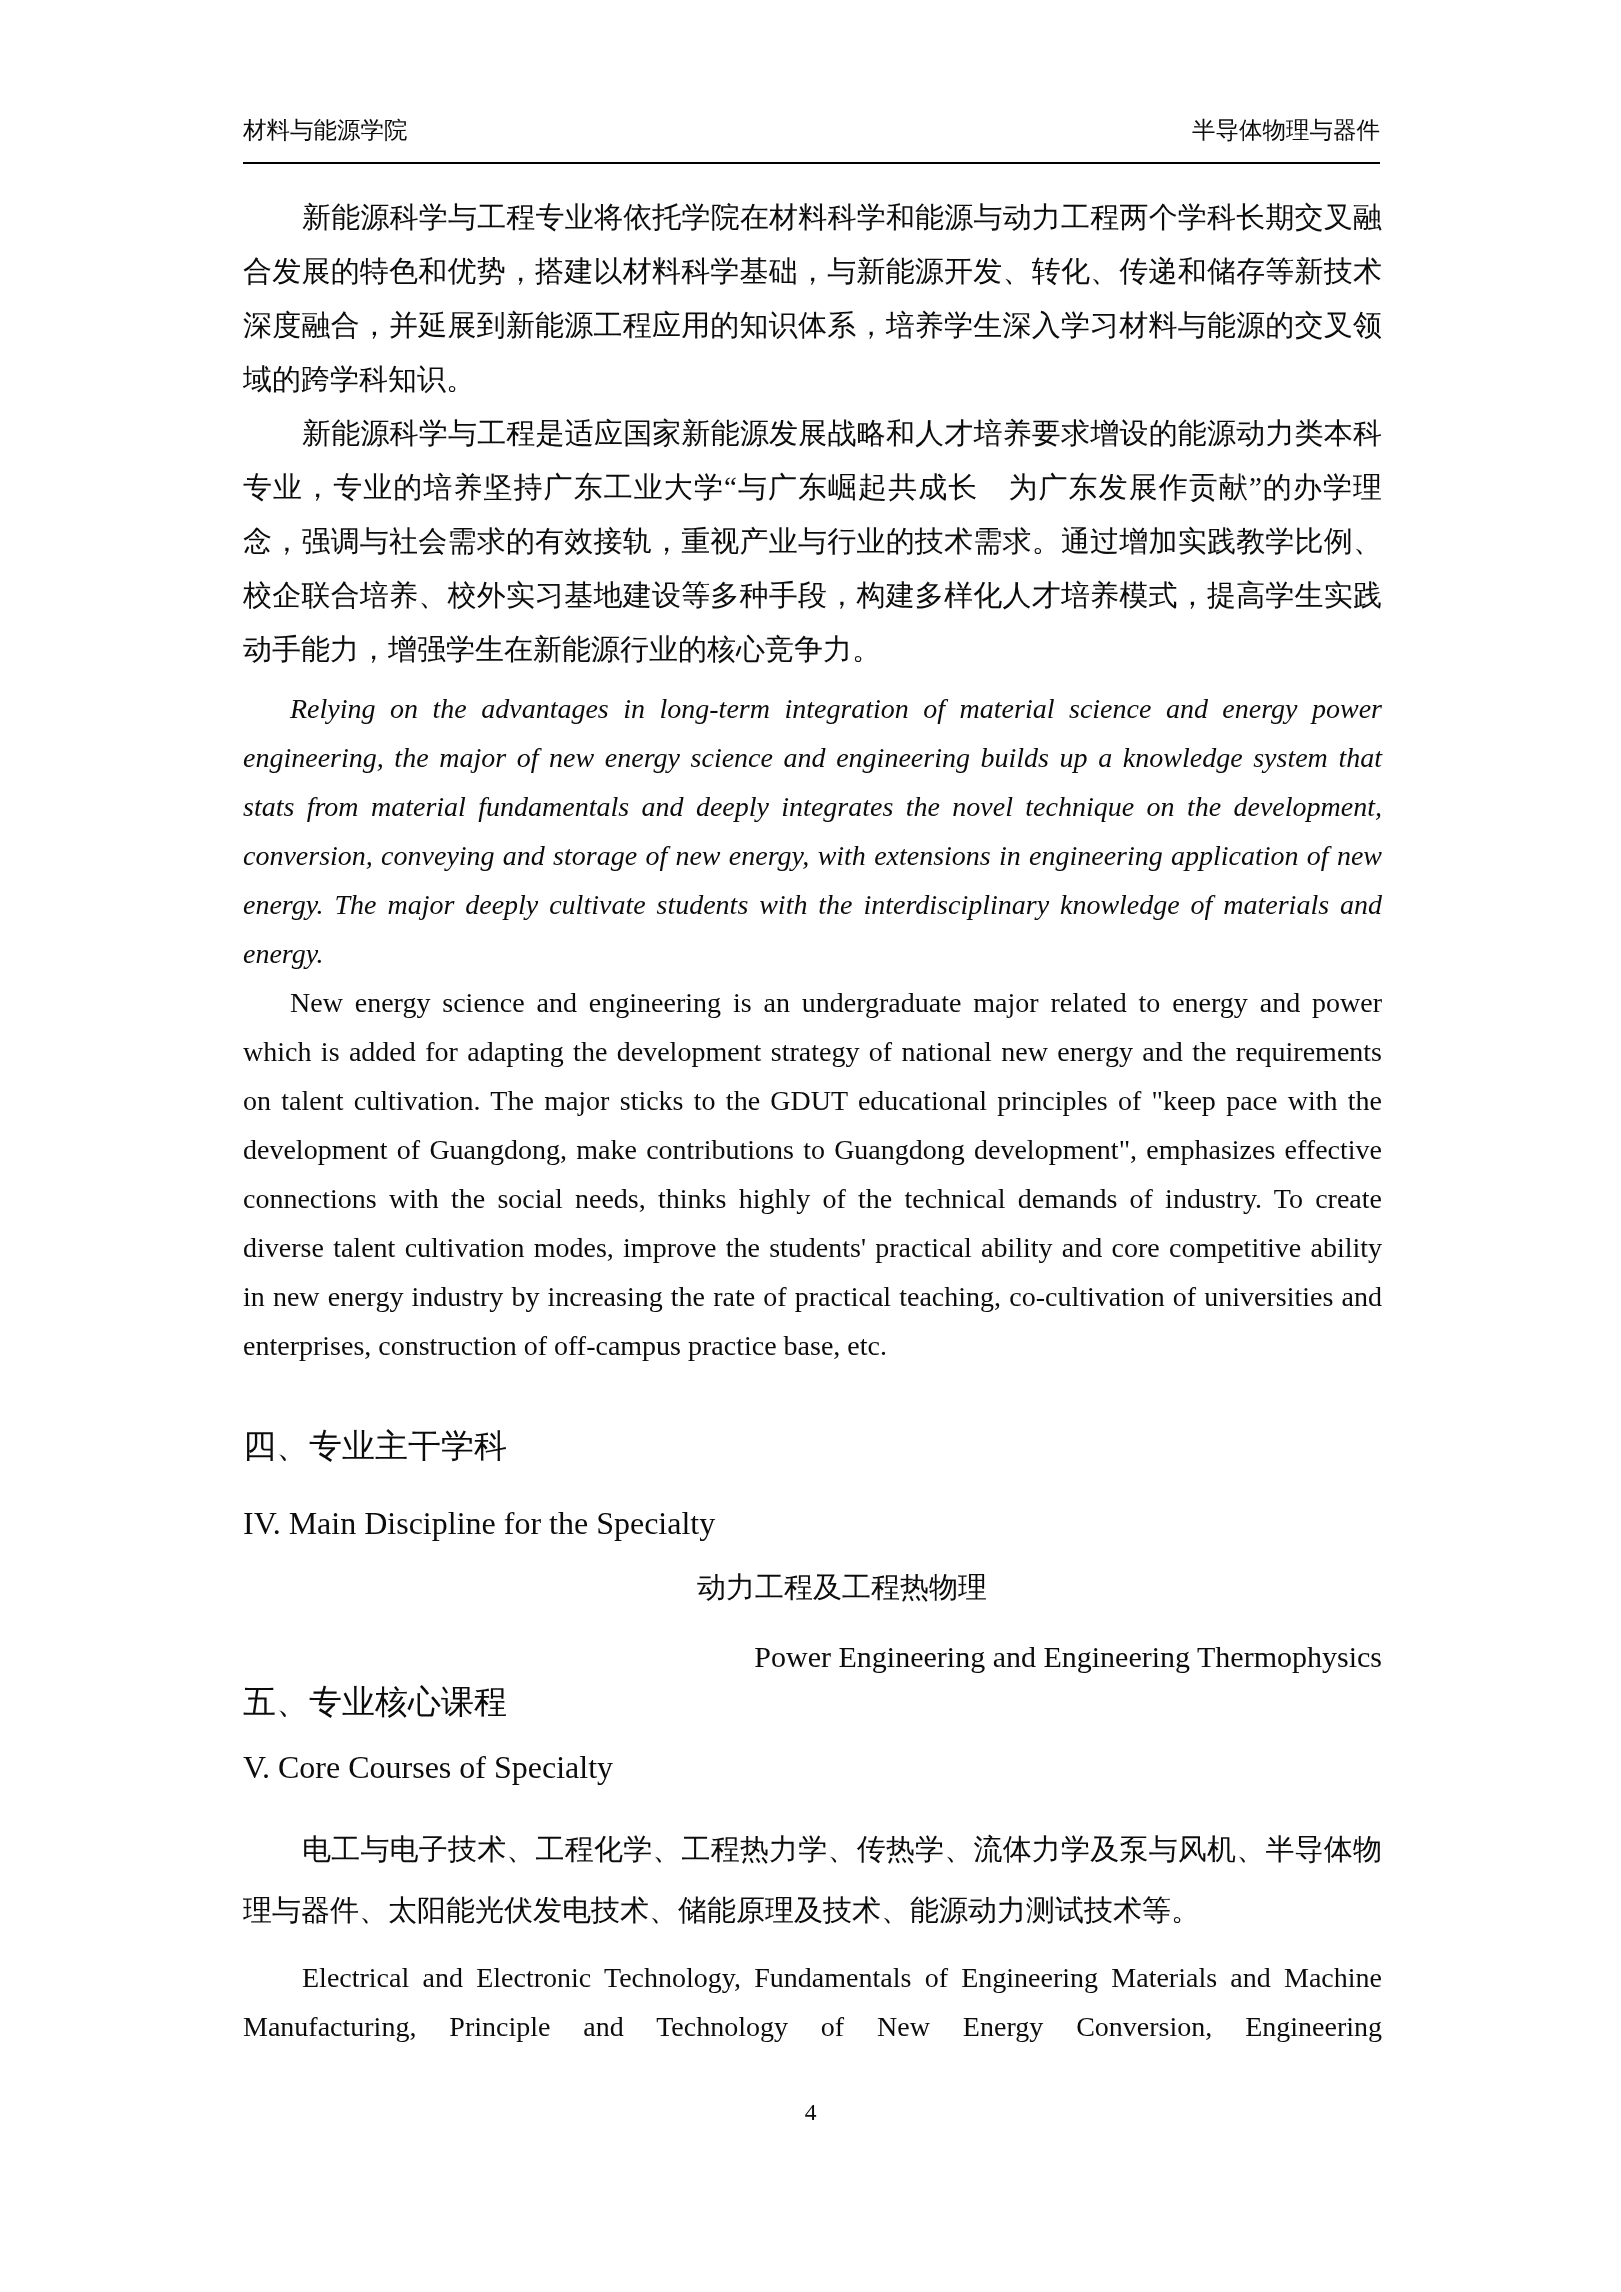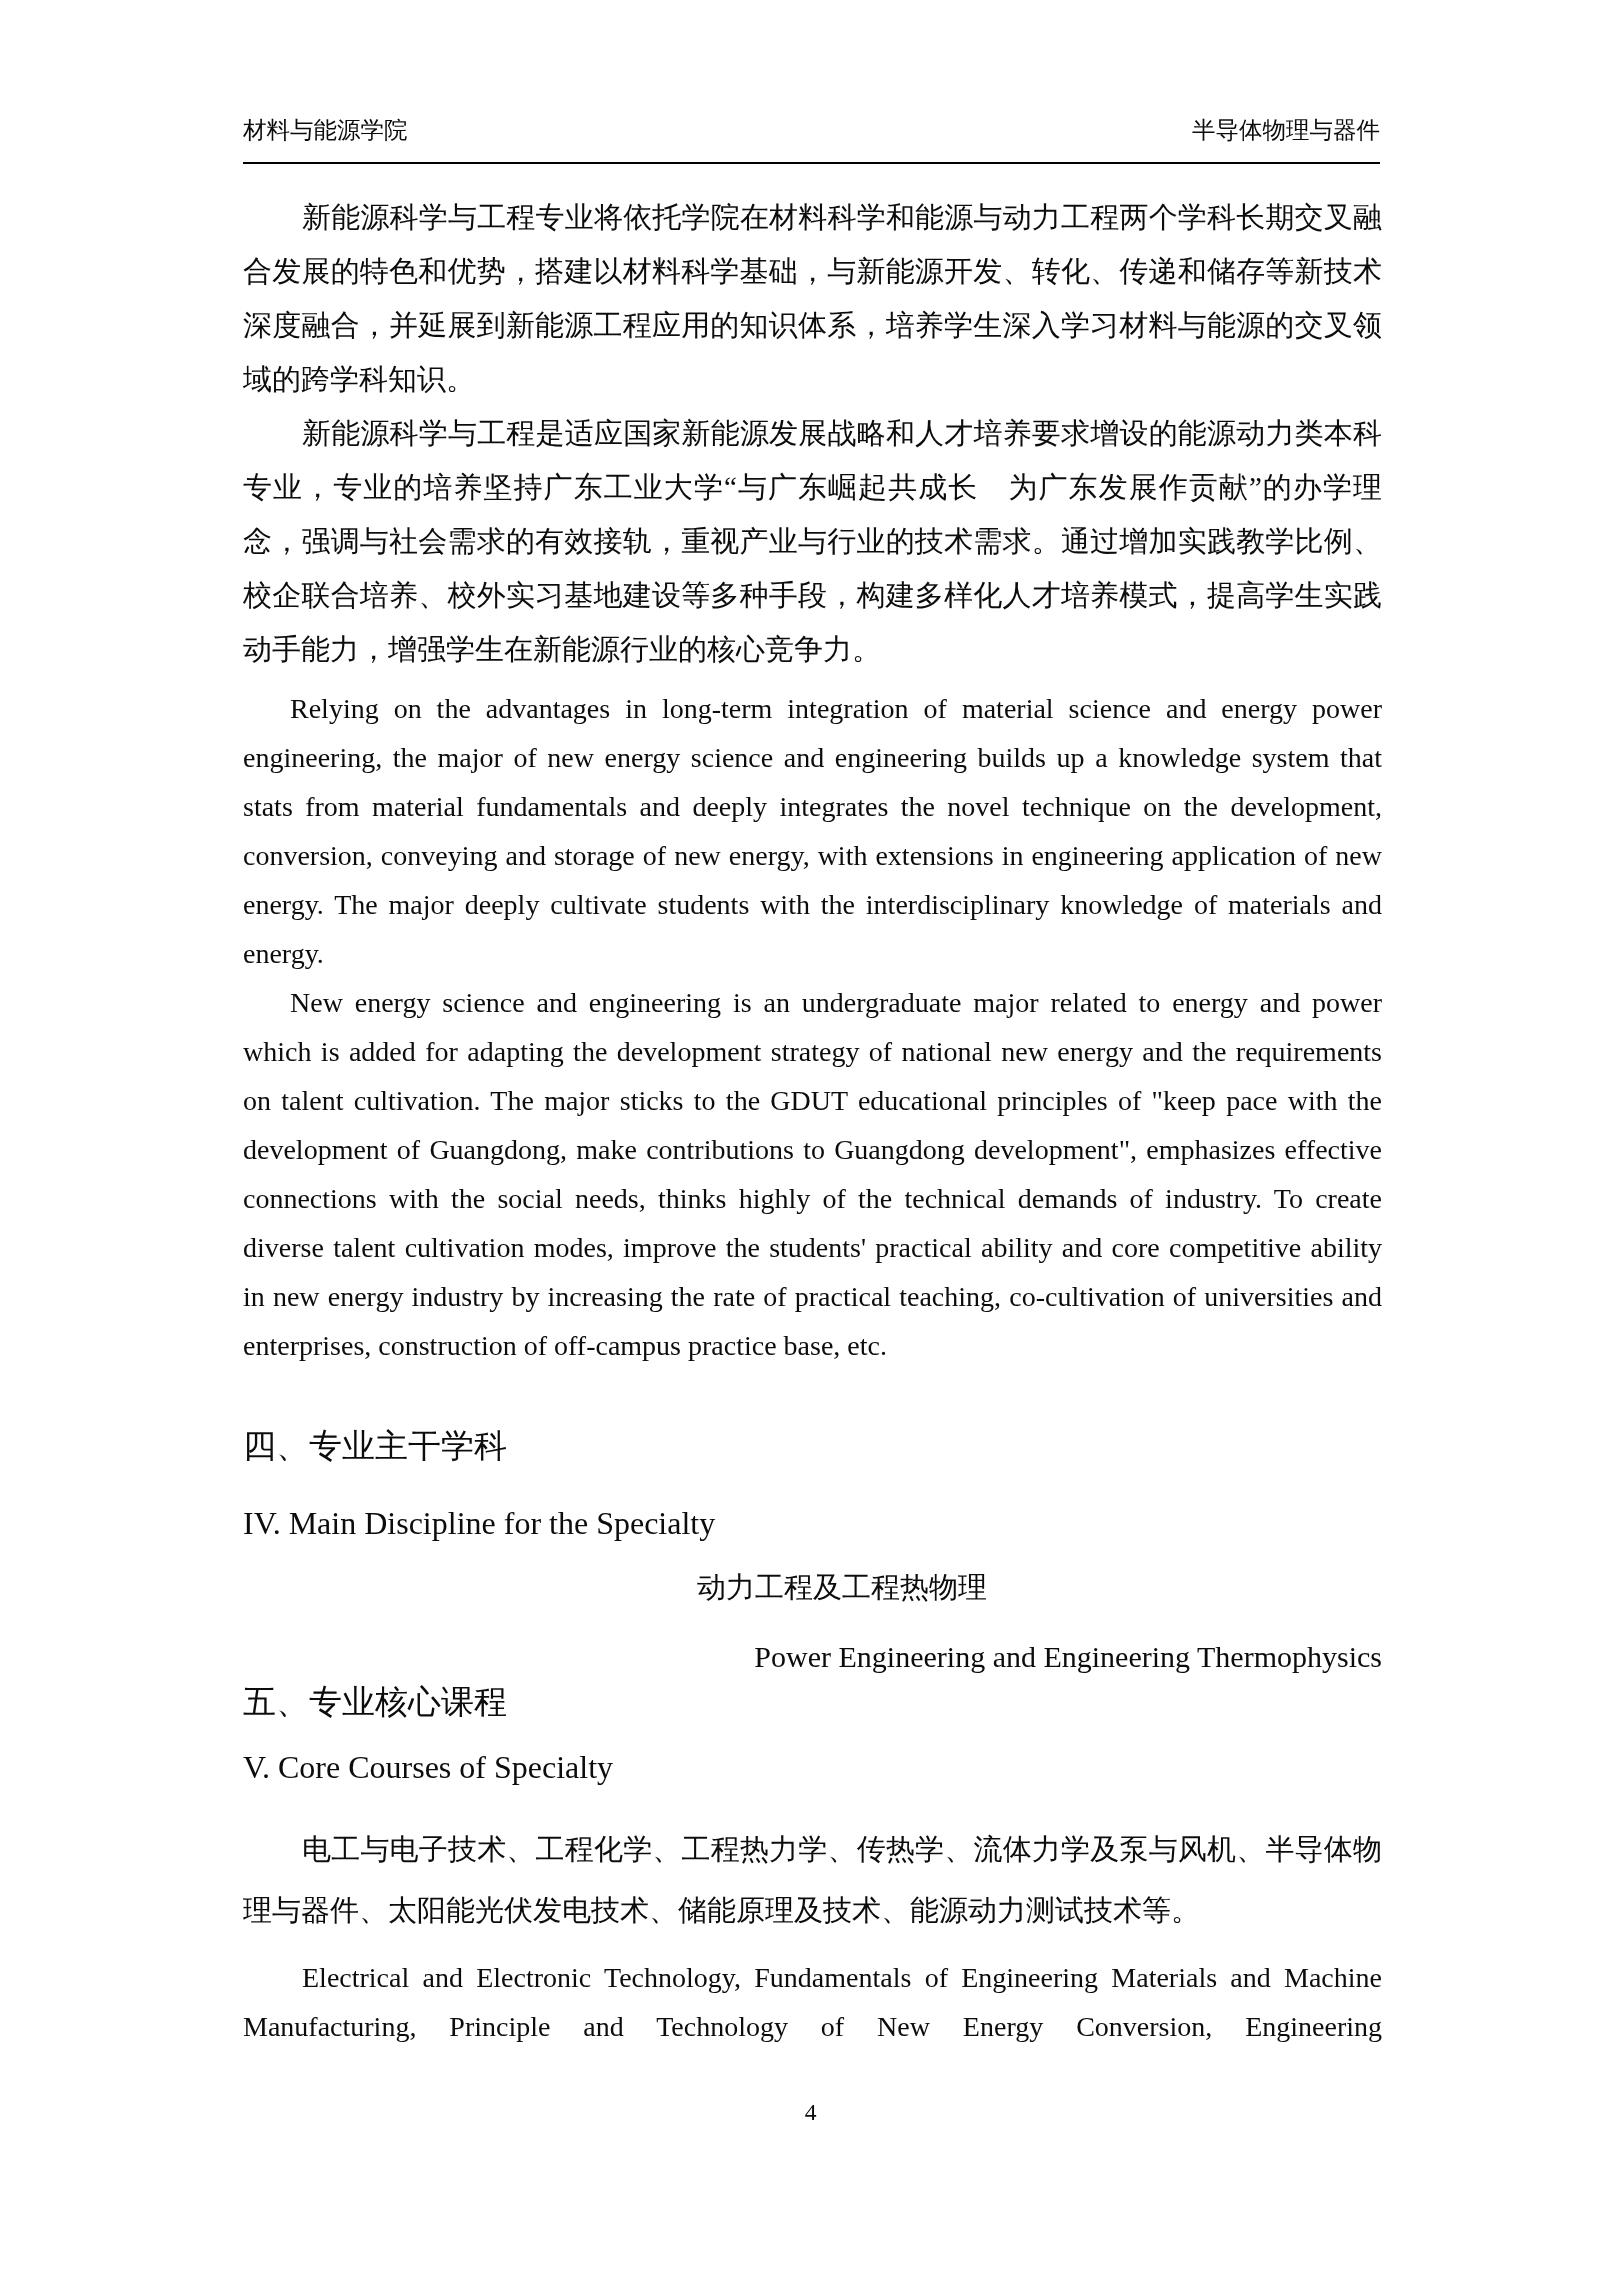--- a/index.html
+++ b/index.html
@@ -67,21 +67,21 @@
     text-align: center;
   }
   .single-en {
     font-size: 30px;
     line-height: 41px;
     text-indent: 0;
     padding-left: 59px;
     text-align: right;
   }
   .mt-heading3 { margin-top: 27.4px; }
-  .mt-para-after-heading { margin-top: 7.8px; }
+  .mt-para-after-heading { margin-top: 7.8px; font-style: italic; }
   .mt-section4 { margin-top: 55px; }
   .mt-heading4en { margin-top: 35px; }
   .mt-discipline-cn { margin-top: 23.5px; }
   .mt-discipline-en { margin-top: 27.4px; }
   .mt-heading5cn { margin-top: 3.9px; }
   .mt-heading5en { margin-top: 23.5px; }
   .courses-cn {
     margin-top: 31px;
     line-height: 61px;
   }

